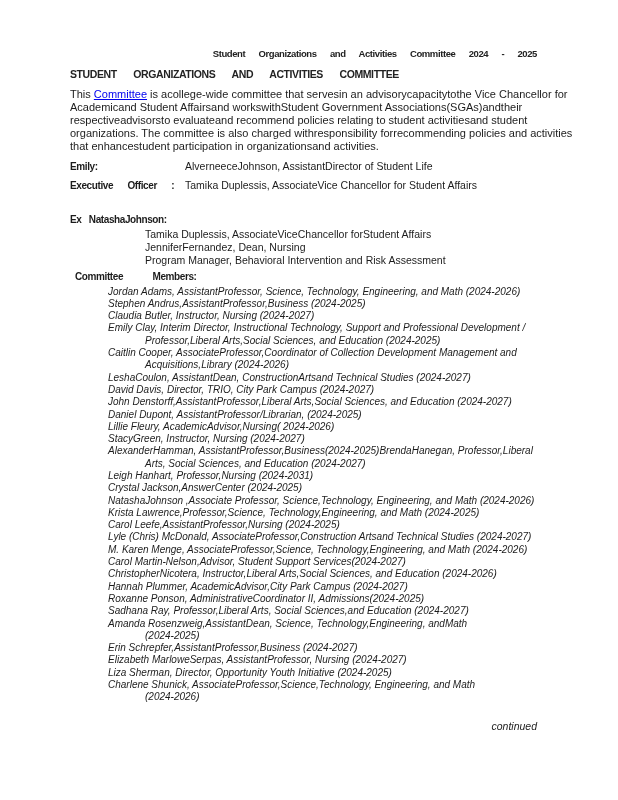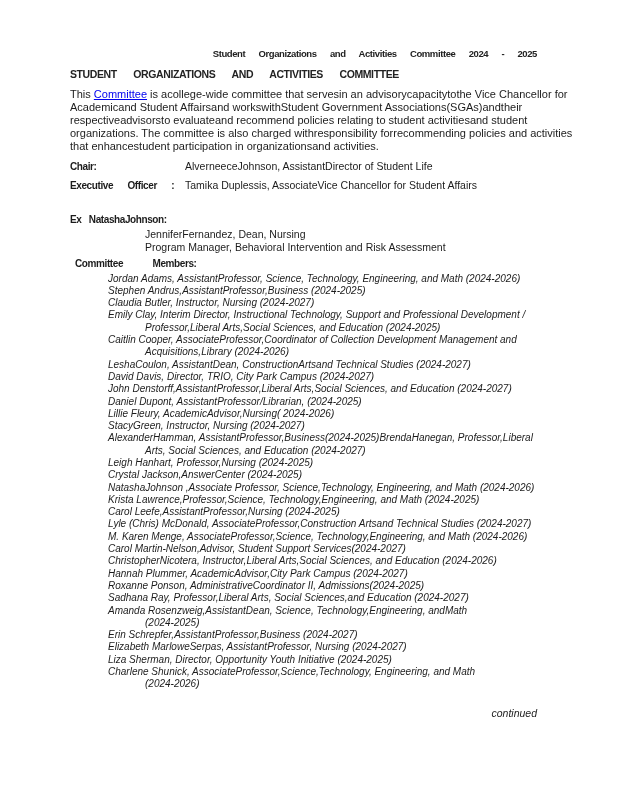--- a/index.html
+++ b/index.html
@@ -56,32 +56,33 @@
 
 <div class="page">
 
   <div class="running-header cond">Student Organizations and Activities Committee 2024 - 2025</div>
 
   <h1 class="doc-title cond">STUDENT ORGANIZATIONS AND ACTIVITIES COMMITTEE</h1>
 
   <p class="intro"><span>This </span><a class="link">Committee</a><span> is acollege-wide committee that servesin an advisorycapacitytothe Vice Chancellor for Academicand Student Affairsand workswithStudent Government Associations(SGAs)andtheir respectiveadvisorsto evaluateand recommend policies relating to student activitiesand student organizations. The committee is also charged withresponsibility forrecommending policies and activities that enhancestudent participation in organizationsand activities.</span></p>
 
   <div class="kv-row">
-    <span class="kv-label cond">Chair:</span>
+    <span class="kv-label cond">Emily:</span>
     <span class="kv-value">AlverneeceJohnson, AssistantDirector of Student Life</span>
   </div>
 
   <div class="kv-row exec">
     <span class="kv-label cond">Executive Officer :</span>
     <span class="kv-value">Tamika Duplessis, AssociateVice Chancellor for Student Affairs</span>
   </div>
 
   <div class="section-exofficio">
     <div class="sec-label exofficio-label cond">Ex NatashaJohnson:</div>
     <div class="ex-list">
+        <div class="ex-item">Tamika Duplessis, AssociateViceChancellor forStudent Affairs</div>
         <div class="ex-item">JenniferFernandez, Dean, Nursing</div>
         <div class="ex-item">Program Manager, Behavioral Intervention and Risk Assessment</div>
       </div>
   </div>
 
   <div class="section-members">
     <div class="sec-label committee-label cond">Committee Members:</div>
     <div class="member-list">
         <div class="member">Jordan Adams, AssistantProfessor, Science, Technology, Engineering, and Math (2024-2026)</div>
         <div class="member">Stephen Andrus,AssistantProfessor,Business (2024-2025)</div>
@@ -91,21 +92,21 @@
         <div class="member">Caitlin Cooper, AssociateProfessor,Coordinator of Collection Development Management and
 Acquisitions,Library (2024-2026)</div>
         <div class="member">LeshaCoulon, AssistantDean, ConstructionArtsand Technical Studies (2024-2027)</div>
         <div class="member">David Davis, Director, TRIO, City Park Campus (2024-2027)</div>
         <div class="member">John Denstorff,AssistantProfessor,Liberal Arts,Social Sciences, and Education (2024-2027)</div>
         <div class="member">Daniel Dupont, AssistantProfessor/Librarian, (2024-2025)</div>
         <div class="member">Lillie Fleury, AcademicAdvisor,Nursing( 2024-2026)</div>
         <div class="member">StacyGreen, Instructor, Nursing (2024-2027)</div>
         <div class="member">AlexanderHamman, AssistantProfessor,Business(2024-2025)BrendaHanegan, Professor,Liberal
 Arts, Social Sciences, and Education (2024-2027)</div>
-        <div class="member">Leigh Hanhart, Professor,Nursing (2024-2025)</div>
+        <div class="member">Leigh Hanhart, Professor,Nursing (2024-2031)</div>
         <div class="member">Crystal Jackson,AnswerCenter (2024-2025)</div>
         <div class="member">NatashaJohnson ,Associate Professor, Science,Technology, Engineering, and Math (2024-2026)</div>
         <div class="member">Krista Lawrence,Professor,Science, Technology,Engineering, and Math (2024-2025)</div>
         <div class="member">Carol Leefe,AssistantProfessor,Nursing (2024-2025)</div>
         <div class="member">Lyle (Chris) McDonald, AssociateProfessor,Construction Artsand Technical Studies (2024-2027)</div>
         <div class="member">M. Karen Menge, AssociateProfessor,Science, Technology,Engineering, and Math (2024-2026)</div>
         <div class="member">Carol Martin-Nelson,Advisor, Student Support Services(2024-2027)</div>
         <div class="member">ChristopherNicotera, Instructor,Liberal Arts,Social Sciences, and Education (2024-2026)</div>
         <div class="member">Hannah Plummer, AcademicAdvisor,City Park Campus (2024-2027)</div>
         <div class="member">Roxanne Ponson, AdministrativeCoordinator II, Admissions(2024-2025)</div>

